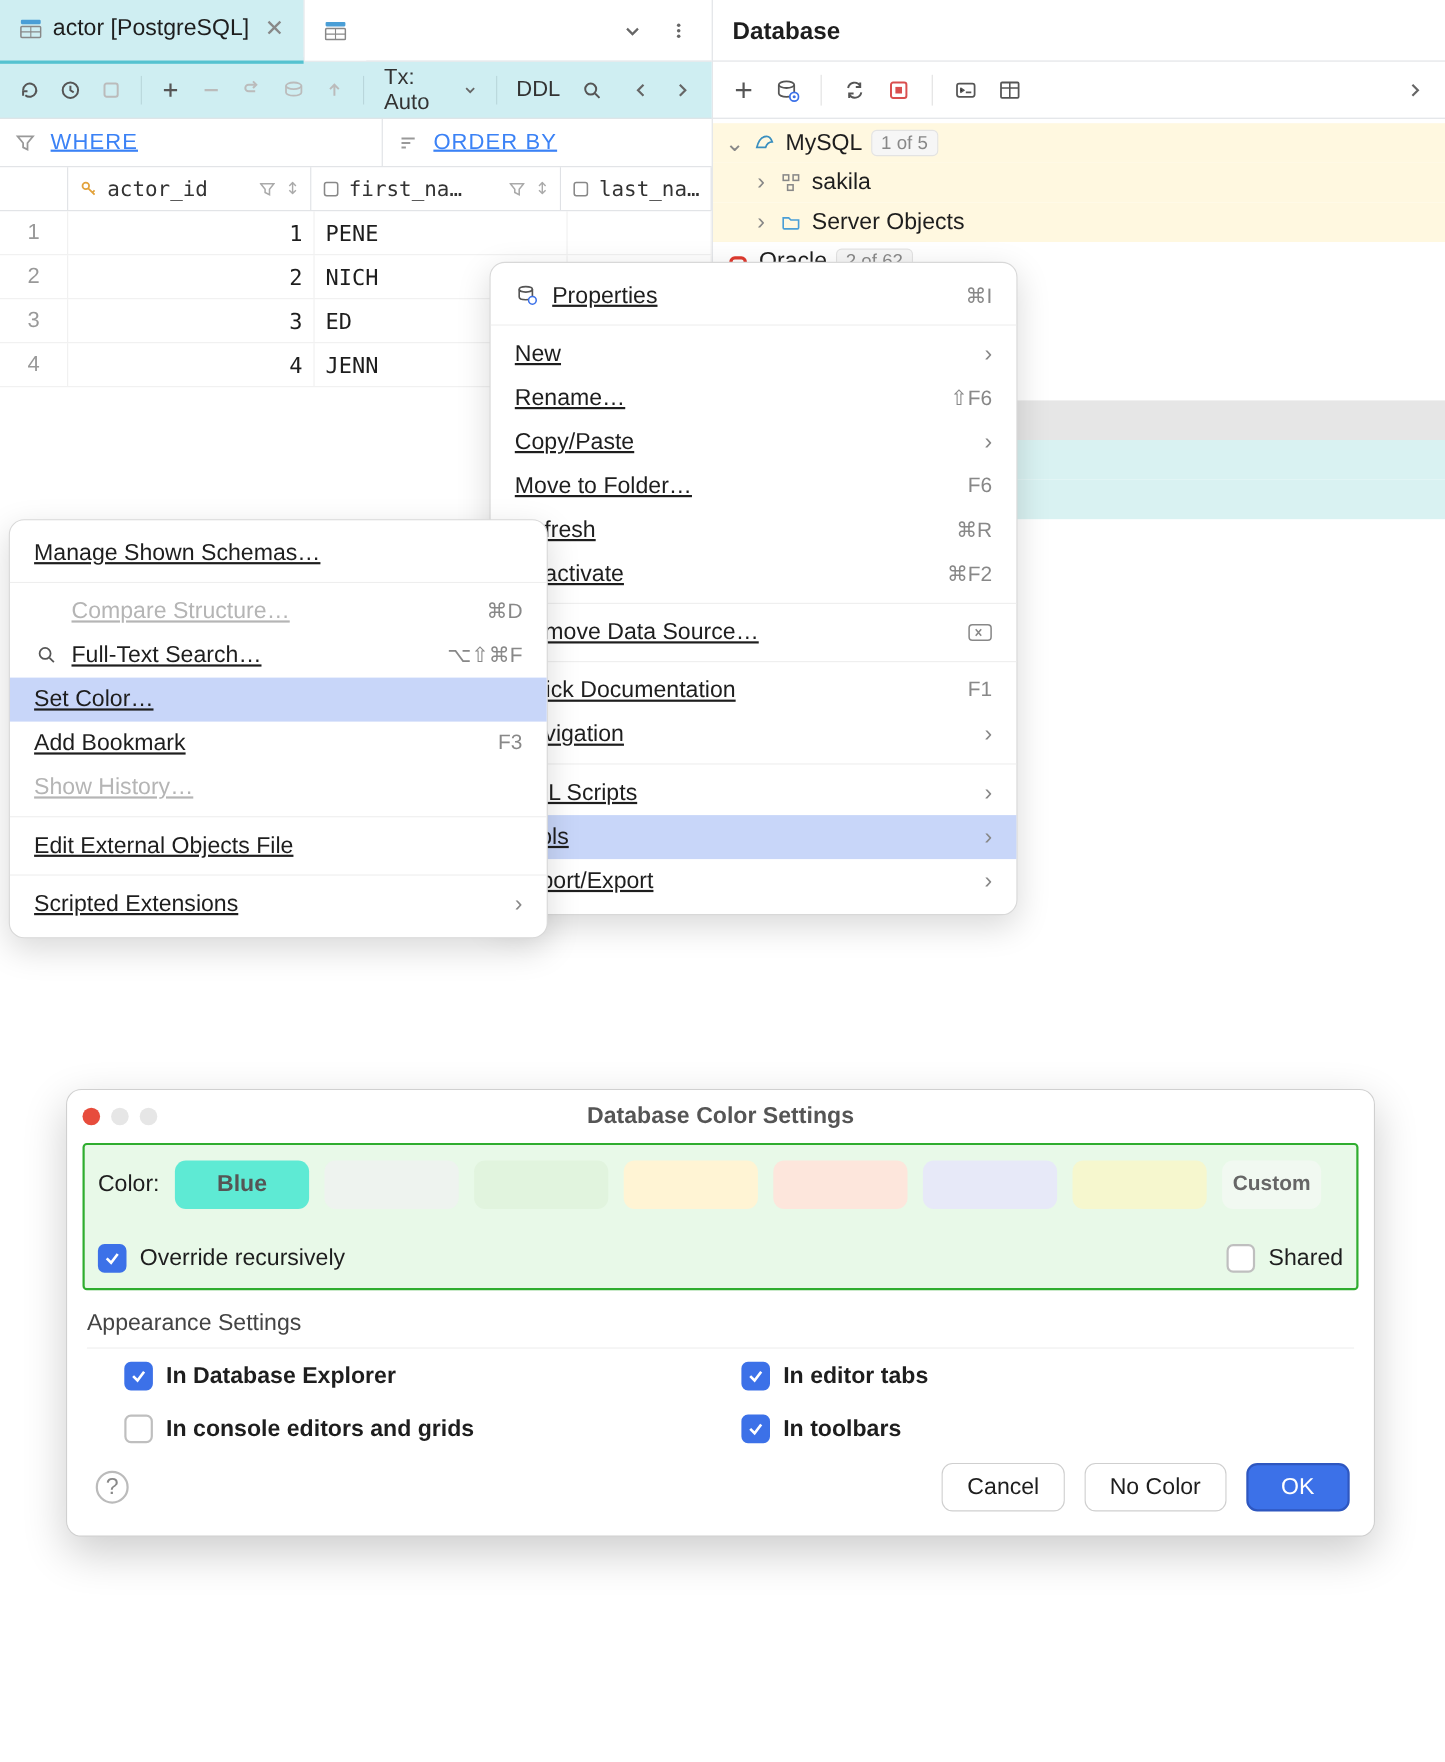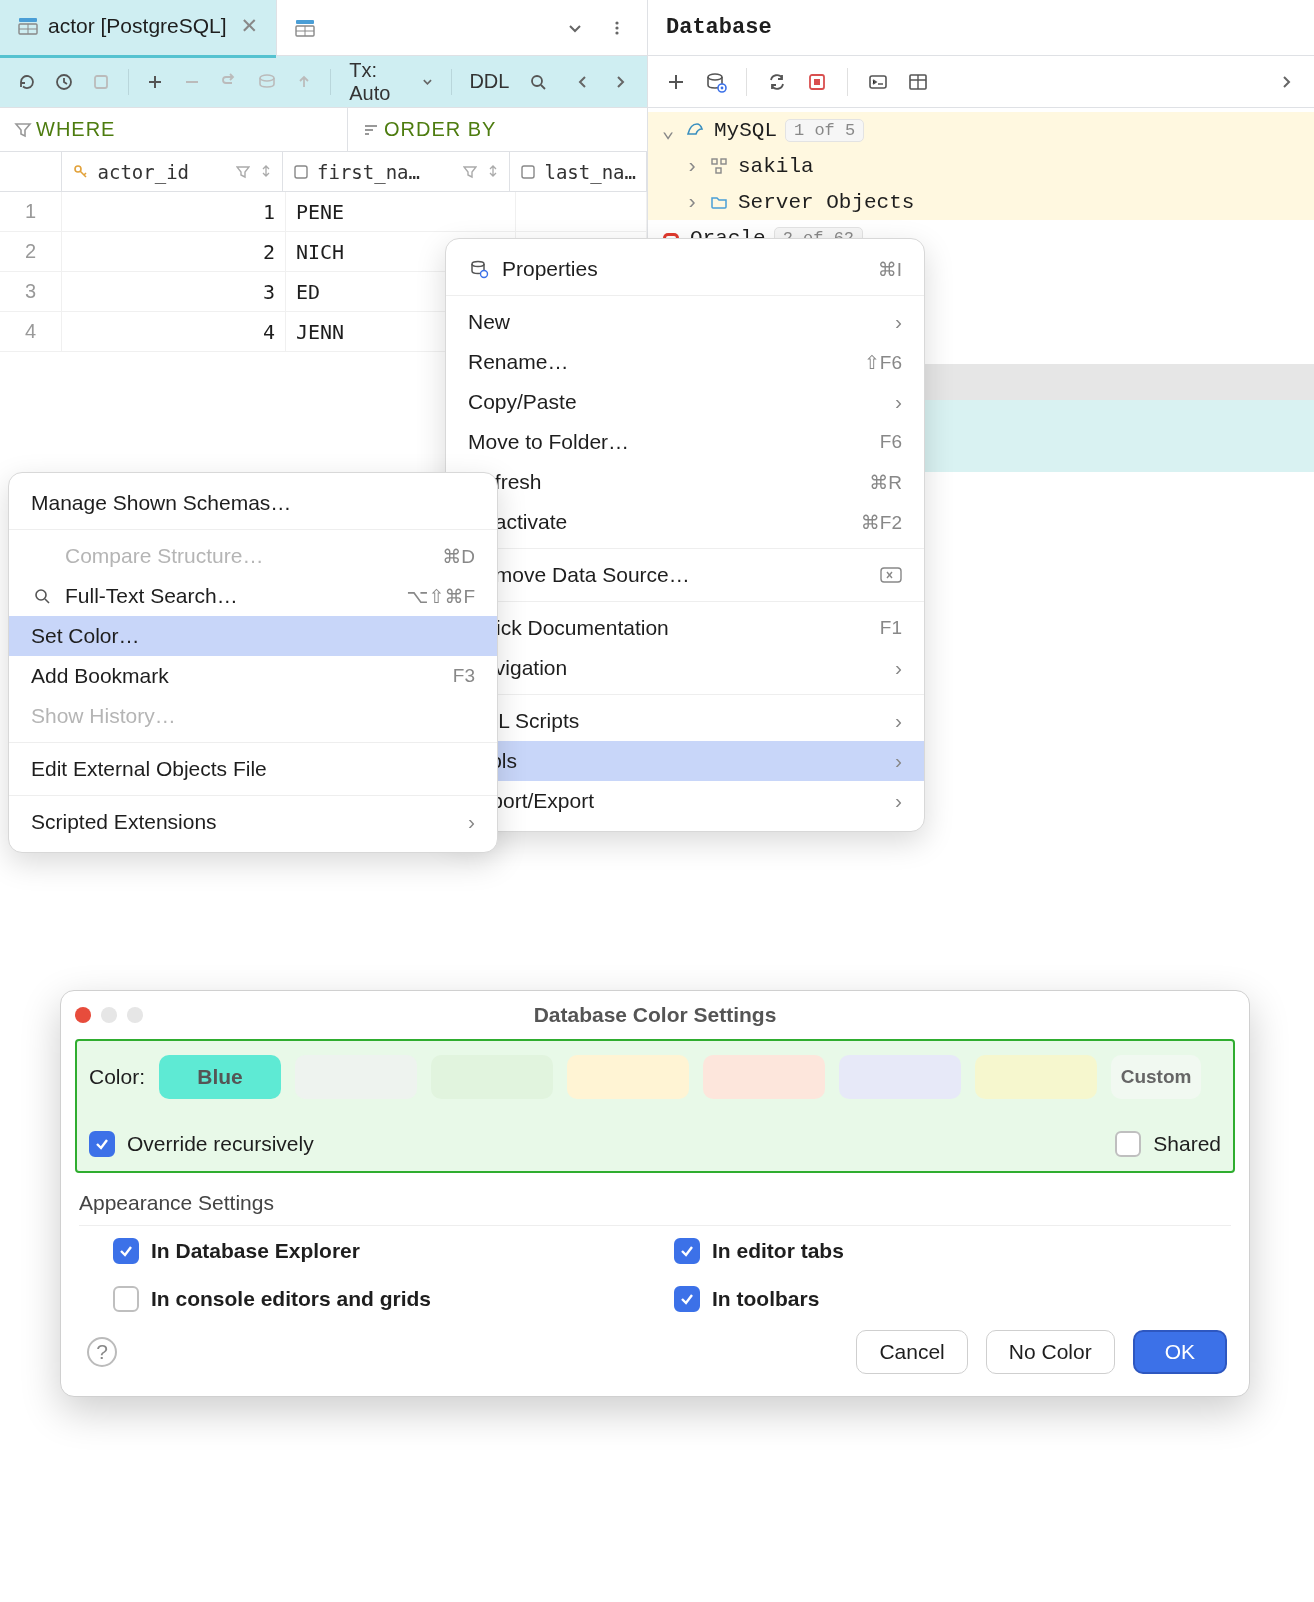--- a/index.html
+++ b/index.html
@@ -19,21 +19,21 @@
     font-family: -apple-system, "Segoe UI", Arial, sans-serif;
     font-size: 20px;
     color: var(--text);
   }
   * { box-sizing: border-box; }
   body { margin:0; background: var(--bg); width:1314px; }
 
   
   .app { display:flex; width:1314px; }
   .left-pane { width: 648px; border-right:1px solid var(--border); position:relative;}
-  .right-pane { flex:1;font-family:Liberation Mono, monospace; }
+  .right-pane { flex:1; }
 
   
   .tab-row { display:flex; align-items:stretch; height:56px; border-bottom:1px solid var(--border); position:relative;}
   .tab { display:flex; align-items:center; gap:10px; padding:0 18px; height:100%; font-size:21px;}
   .tab.active { background: var(--tab-active); border-bottom:3px solid var(--tab-active);}
   .tab.inactive { background:#fff; }
   .tab .icon { width:20px; height:20px; }
   .tab .close { color:#888; margin-left:4px;}
   .tab-row .splitter{width:1px; background:var(--border);}
   .tab.active::after{content:"";position:absolute;left:0;right:calc(100% - 276px);bottom:-3px;height:3px;background:#55c2d0;}
@@ -47,21 +47,21 @@
   .tb-icon { width:32px; height:32px; display:flex; align-items:center; justify-content:center; border-radius:6px; color:#4a4a4a; }
   .tb-icon.disabled { color:#c0c0c0;}
   .tb-text{ color:#333; padding:0 6px; display:flex; align-items:center; gap:6px;}
   
   
   .rt-toolbar { display:flex; align-items:center; gap:8px; height:52px; padding:0 12px; border-bottom:1px solid var(--border);}
   .rt-toolbar .sep { width:1px; height:28px; background:#e0e0e0; margin:0 6px;}
 
   
   .filter-row{display:flex;height:44px;border-bottom:1px solid var(--border);}
-  .filter-cell{display:flex;align-items:center;gap:4px;padding:0 14px;color:#4d7c0f;font-size:20px;letter-spacing:1px;}
+  .filter-cell{display:flex;align-items:center;gap:14px;padding:0 14px;color:#3b82f6;font-size:20px;letter-spacing:1px;text-decoration:underline;}
   .filter-cell:first-child{width:348px;border-right:1px solid var(--border);}
   
   
   .grid-header{display:flex;height:40px;border-bottom:1px solid var(--border);font-size:20px;}
   .gh{display:flex;align-items:center;gap:8px;padding:0 10px;border-right:1px solid var(--border);color:#333;}
   .gh .key{font-family:monospace; font-size:19px;}
   .gh0{width:62px;justify-content:center;color:#999;}
   .gh1{width:224px;}
   .gh2{width:230px;}
   .gh3{flex:1;}
@@ -88,21 +88,21 @@
 
   
   .menu{position:absolute;background:#fff;border:1px solid #d8d8d8;border-radius:14px;box-shadow:0 10px 30px rgba(0,0,0,0.15);padding:10px 0;font-size:21px;z-index:50;}
   .menu-item{display:flex;align-items:center;justify-content:space-between;gap:26px;padding:8px 22px;white-space:nowrap;}
   .menu-item.hover{background:var(--highlight);}
   .menu-item.disabled{color:#b5b5b5;}
   .menu-sep{height:1px;background:#eee;margin:6px 0;}
   .menu .sc{color:#888;font-size:19px;}
   .menu .chev{color:#888;}
   .menu .ic{width:22px;height:22px;margin-right:12px;display:inline-flex;align-items:center;justify-content:center;}
-  .menu .label{display:flex;align-items:center;}
+  .menu .label{display:flex;text-decoration:underline;}
 
   #menu1{left:8px;top:472px;width:490px;}
   #menu2{left:445px;top:238px;width:480px;}
 
   
   .dialog{position:absolute;left:60px;top:990px;width:1190px;background:#fff;border:1px solid #d0d0d0;border-radius:14px;box-shadow:0 14px 40px rgba(0,0,0,0.2);z-index:100;font-size:21px;}
   .dlg-title{display:flex;align-items:center;height:48px;position:relative;}
   .dlg-title .dots{position:absolute;left:14px;display:flex;gap:10px;}
   .dot{width:16px;height:16px;border-radius:50%;}
   .dot.r{background:#e74c3c;} .dot.g{background:#e6e6e6;} .dot.b{background:#e6e6e6;}

